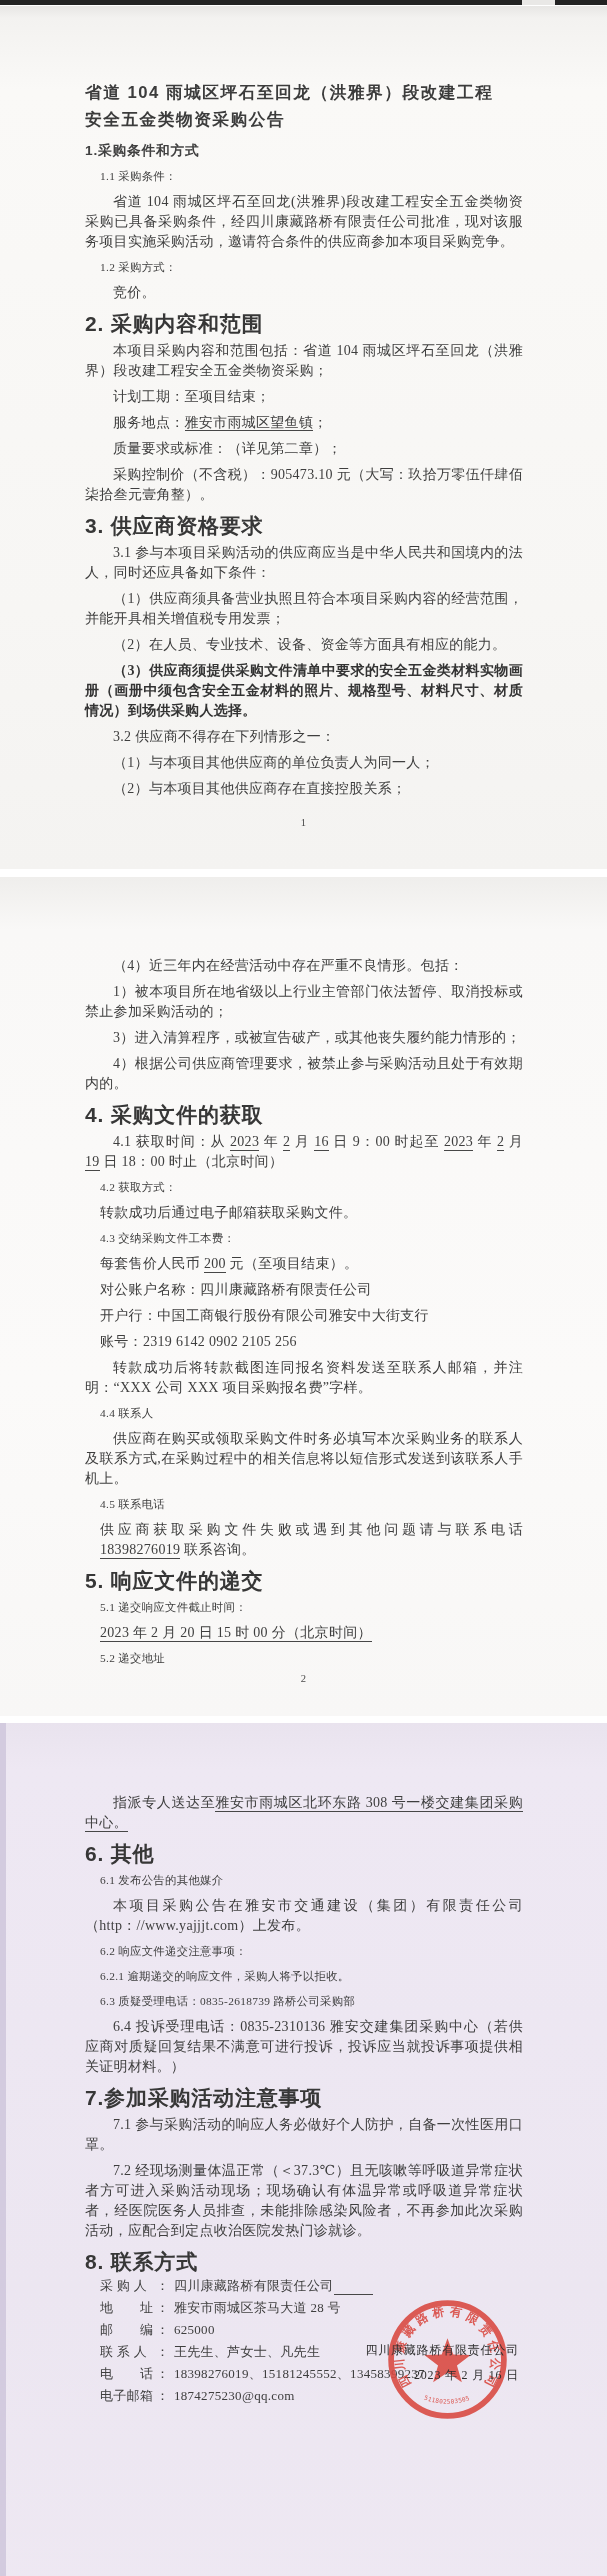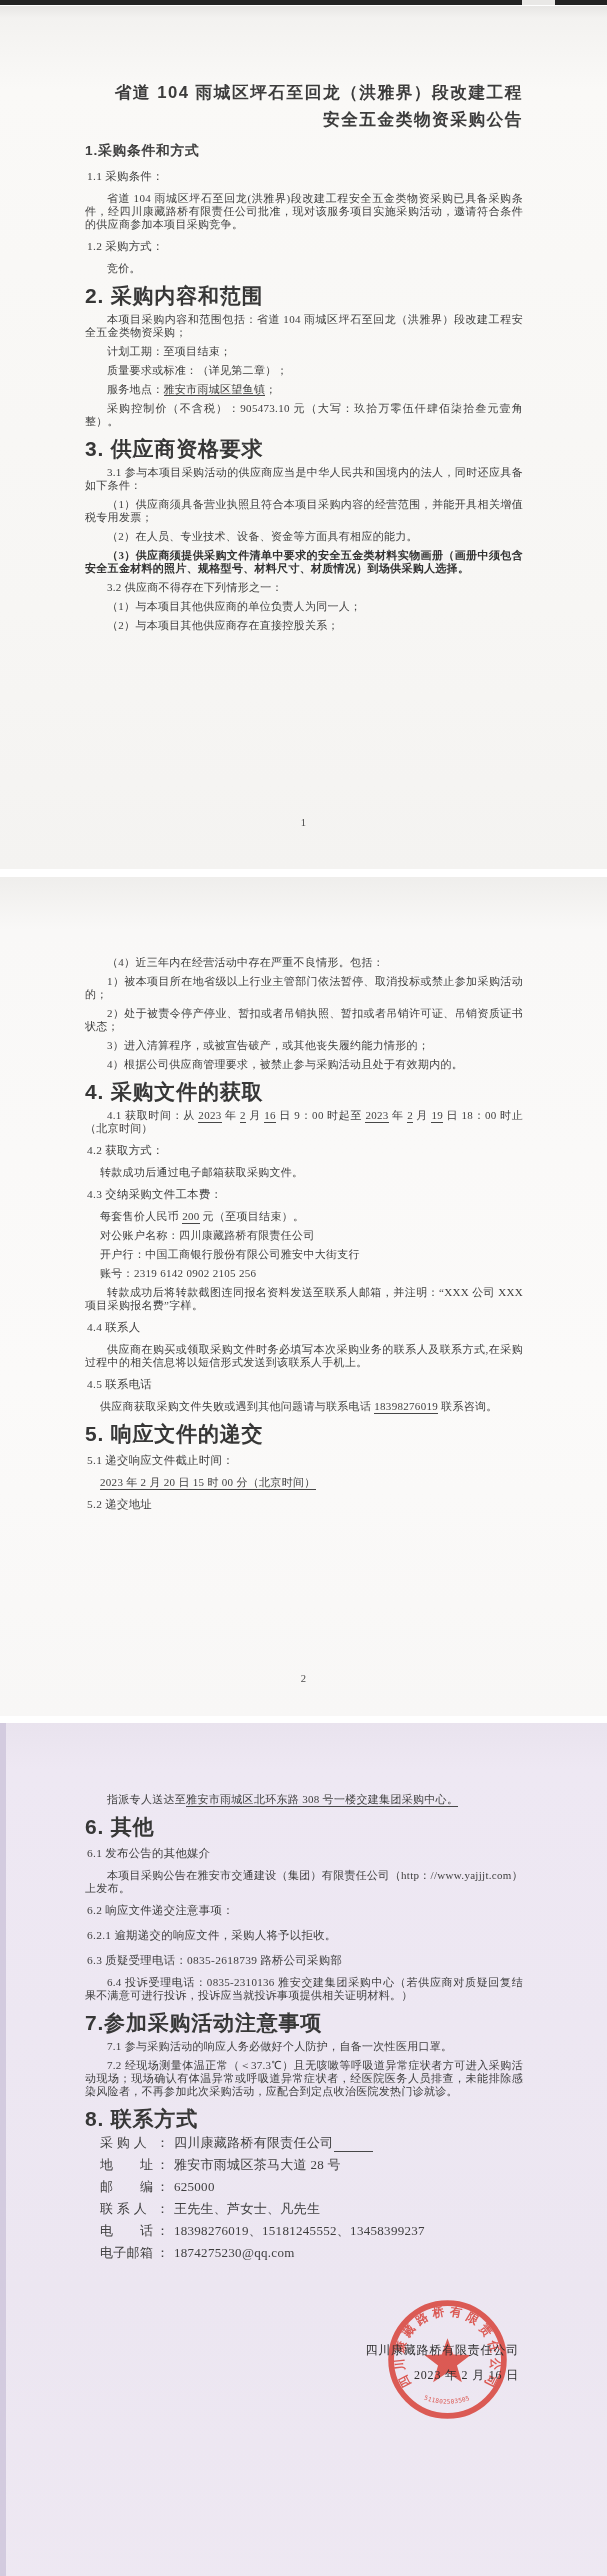--- a/index.html
+++ b/index.html
@@ -14,27 +14,27 @@
     background:linear-gradient(180deg,#efeeec 0px,#f9f8f7 53px,#fbfaf9 60%,#f8f7f6 100%);}
   .page-3{margin-top:6.8px;height:1031px;
     background:linear-gradient(180deg,#e9e3ee 0px,#eee8f3 46px,#ece6f1 55%,#efe9f3 100%);}
   .page-3::before{content:"";position:absolute;left:0;top:0;width:6px;height:100%;background:#d3cbdf;}
   .content{position:relative;}
   .page-1 .content{padding:73px 84px 0 85px;}
   .page-2 .content{padding:73px 84px 0 85px;}
   .page-3 .content{padding:70px 84px 0 85px;}
   .blk{margin:0;}
   .title{font-family:"Liberation Sans","DejaVu Sans",sans-serif;font-weight:700;color:#3c3c3c;
-         font-size:16.7px;line-height:27px;text-align:right;letter-spacing:1.5px;}
+         font-size:16.7px;line-height:27px;text-align:left;letter-spacing:1.5px;}
   .h1{font-family:"Liberation Sans","DejaVu Sans",sans-serif;font-weight:700;color:#373737;
       font-size:21px;line-height:23px;margin-top:9px;letter-spacing:0.8px;}
   .h2{font-family:Liberation Sans, sans-serif;font-weight:600;color:#414141;
       font-size:13.7px;line-height:20px;margin-top:7.6px;letter-spacing:0.8px;}
-  .para{font-size:11px;line-height:13px;margin-top:6px;text-indent:2em;letter-spacing:0.3px;text-align:justify;font-family:Liberation Serif, serif;}
-  .sub{font-size:11.4px;line-height:19px;margin-top:6px;margin-left:2px;letter-spacing:0.3px;}
+  .para{font-size:14px;line-height:20px;margin-top:6px;text-indent:2em;letter-spacing:0.3px;text-align:justify;}
+  .sub{font-size:11.4px;line-height:19px;margin-top:6px;margin-left:15px;letter-spacing:0.3px;}
   .flush{text-indent:0;margin-left:15px;}
   .first{margin-top:0;}
   .u{border-bottom:0.8px solid #474747;padding-bottom:0.8px;}
   .b{font-weight:700;color:#333;}
   .field{font-size:13px;line-height:19px;margin-top:3px;margin-left:15px;letter-spacing:0.3px;display:flex;}
   .f-label{display:inline-block;width:56px;white-space:pre;}
   .f-colon{display:inline-block;}
   .f-value{display:inline-block;margin-left:4.6px;}
   .pageno{position:absolute;left:0;right:0;text-align:center;font-size:10.6px;color:#4a4a4a;}
   .page-1 .pageno{bottom:41px;}
@@ -55,40 +55,39 @@
         <div class="blk title first"><span>省道 104 雨城区坪石至回龙（洪雅界）段改建工程</span></div>
         <div class="blk title"><span>安全五金类物资采购公告</span></div>
         <div class="blk h2"><span>1.采购条件和方式</span></div>
         <div class="blk sub"><span>1.1 采购条件：</span></div>
         <div class="blk para"><span>省道 104 雨城区坪石至回龙(洪雅界)段改建工程安全五金类物资采购已具备采购条件，经四川康藏路桥有限责任公司批准，现对该服务项目实施采购活动，邀请符合条件的供应商参加本项目采购竞争。</span></div>
         <div class="blk sub"><span>1.2 采购方式：</span></div>
         <div class="blk para"><span>竞价。</span></div>
         <div class="blk h1"><span>2. 采购内容和范围</span></div>
         <div class="blk para"><span>本项目采购内容和范围包括：省道 104 雨城区坪石至回龙（洪雅界）段改建工程安全五金类物资采购；</span></div>
         <div class="blk para"><span>计划工期：至项目结束；</span></div>
+        <div class="blk para"><span>服务地点：</span><span class="u">雅安市雨城区望鱼镇</span><span>；</span></div>
         <div class="blk para"><span>质量要求或标准：（详见第二章）；</span></div>
-        <div class="blk para"><span>服务地点：</span><span class="u">雅安市雨城区望鱼镇</span><span>；</span></div>
         <div class="blk para"><span>采购控制价（不含税）：905473.10 元（大写：玖拾万零伍仟肆佰柒拾叁元壹角整）。</span></div>
         <div class="blk h1"><span>3. 供应商资格要求</span></div>
         <div class="blk para"><span>3.1 参与本项目采购活动的供应商应当是中华人民共和国境内的法人，同时还应具备如下条件：</span></div>
         <div class="blk para"><span>（1）供应商须具备营业执照且符合本项目采购内容的经营范围，并能开具相关增值税专用发票；</span></div>
         <div class="blk para"><span>（2）在人员、专业技术、设备、资金等方面具有相应的能力。</span></div>
         <div class="blk para"><span class="b">（3）供应商须提供采购文件清单中要求的安全五金类材料实物画册（画册中须包含安全五金材料的照片、规格型号、材料尺寸、材质情况）到场供采购人选择。</span></div>
         <div class="blk para"><span>3.2 供应商不得存在下列情形之一：</span></div>
         <div class="blk para"><span>（1）与本项目其他供应商的单位负责人为同一人；</span></div>
         <div class="blk para"><span>（2）与本项目其他供应商存在直接控股关系；</span></div>
       </div>
     <div class="pageno">1</div>
   </div>
 
   <div class="page page-2">
     <div class="content">
         <div class="blk para"><span>（4）近三年内在经营活动中存在严重不良情形。包括：</span></div>
         <div class="blk para"><span>1）被本项目所在地省级以上行业主管部门依法暂停、取消投标或禁止参加采购活动的；</span></div>
-        <div class="blk para"><span>2）处于被责令停产停业、暂扣或者吊销执照、暂扣或者吊销许可证、吊销资质证书状态；</span></div>
         <div class="blk para"><span>3）进入清算程序，或被宣告破产，或其他丧失履约能力情形的；</span></div>
         <div class="blk para"><span>4）根据公司供应商管理要求，被禁止参与采购活动且处于有效期内的。</span></div>
         <div class="blk h1"><span>4. 采购文件的获取</span></div>
         <div class="blk para"><span>4.1 获取时间：从 </span><span class="u">2023</span><span> 年 </span><span class="u">2</span><span> 月 </span><span class="u">16</span><span> 日 9：00 时起至 </span><span class="u">2023</span><span> 年 </span><span class="u">2</span><span> 月 </span><span class="u">19</span><span> 日 18：00 时止（北京时间）</span></div>
         <div class="blk sub"><span>4.2 获取方式：</span></div>
         <div class="blk para flush"><span>转款成功后通过电子邮箱获取采购文件。</span></div>
         <div class="blk sub"><span>4.3 交纳采购文件工本费：</span></div>
         <div class="blk para flush"><span>每套售价人民币 </span><span class="u">200</span><span> 元（至项目结束）。</span></div>
         <div class="blk para flush"><span>对公账户名称：四川康藏路桥有限责任公司</span></div>
         <div class="blk para flush"><span>开户行：中国工商银行股份有限公司雅安中大街支行</span></div>

